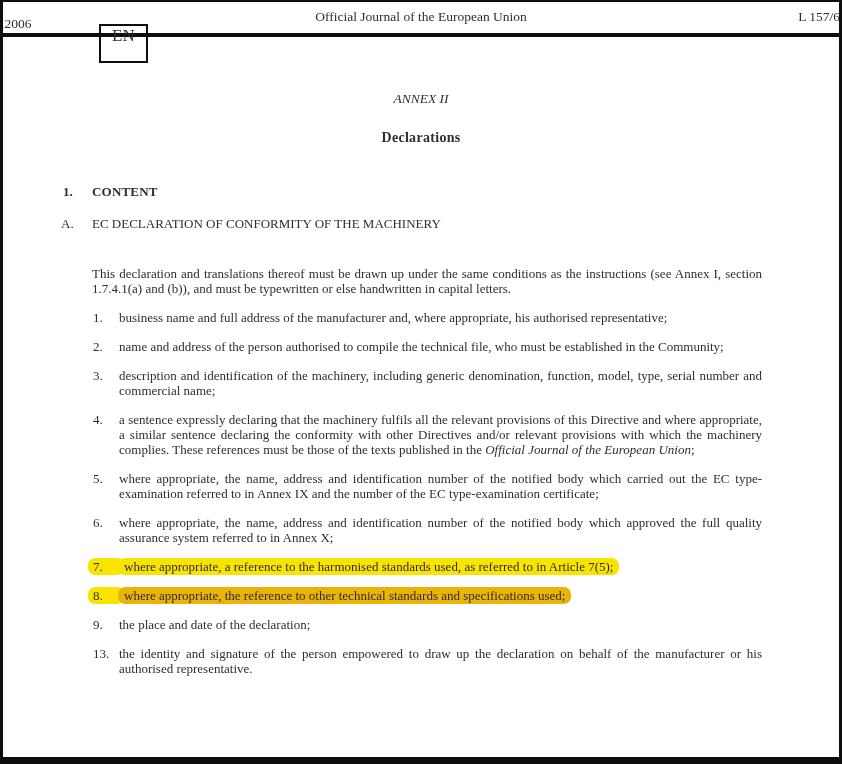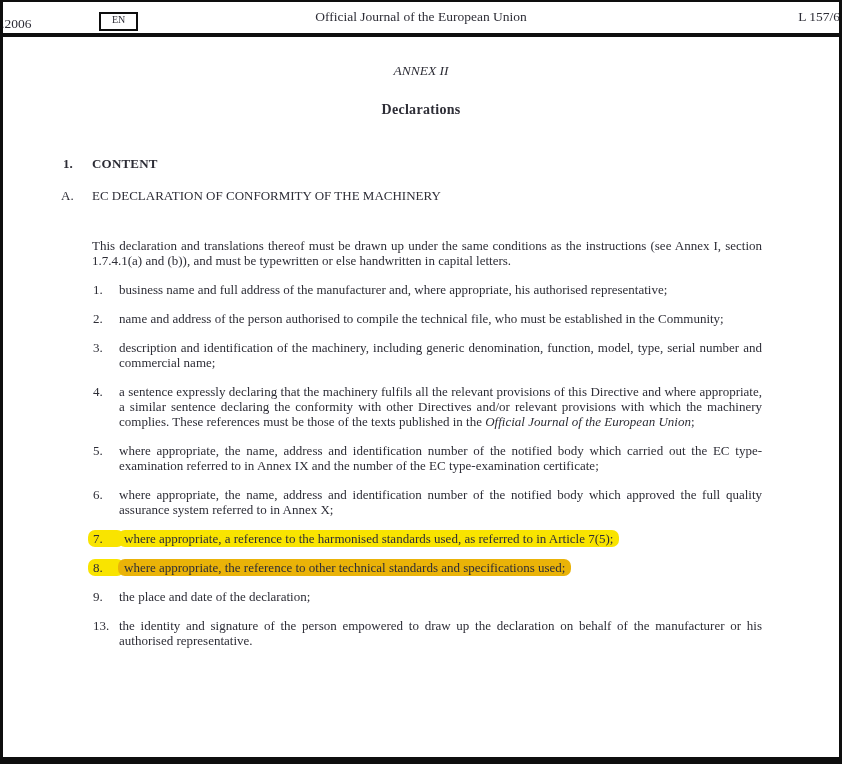--- a/index.html
+++ b/index.html
@@ -20,36 +20,36 @@
   .header {
     position: relative;
     height: 31px;
     border-bottom: 4px solid #0e0e0e;
     font-size: 13.5px;
   }
   .header-date {
     position: absolute; left: -2px; top: 14px;
   }
   .lang-box {
-    position: absolute; left: 96px; top: 10px;
+    position: absolute; left: 96px; top: 22px;
     border: 2px solid #0e0e0e;
-    padding: 0px 11px 4px 11px;
-    font-size: 10px;
+    padding: 0px 11px 15px 11px;
+    font-size: 17px;
   }
   .header-journal {
     position: absolute; left: 0; right: 0; top: 7px;
     text-align: center;
   }
   .header-pageref {
     position: absolute; right: -1px; top: 7px;
   }
   
   .content { padding-top: 26px; font-size: 13px; line-height: 15px; }
   .annex-title {
-    text-align: center; font-style: italic; font-size: 13.5px;
+    text-align: center; font-style: italic; font-size: 13.5px; margin-top: 28px;
   }
   .doc-subtitle {
     text-align: center; font-weight: bold; font-size: 14px;
     margin-top: 24px; letter-spacing: 0.3px;
   }
   .section-row { display: flex; margin-left: 60px; margin-top: 39px; }
   .section-row .num { width: 29px; flex: none; font-weight: bold; }
   .section-row .lbl { font-weight: bold; letter-spacing: 0.2px; }
   .subsection-row { display: flex; margin-left: 58px; margin-top: 17px; }
   .subsection-row .num { width: 31px; flex: none; }

